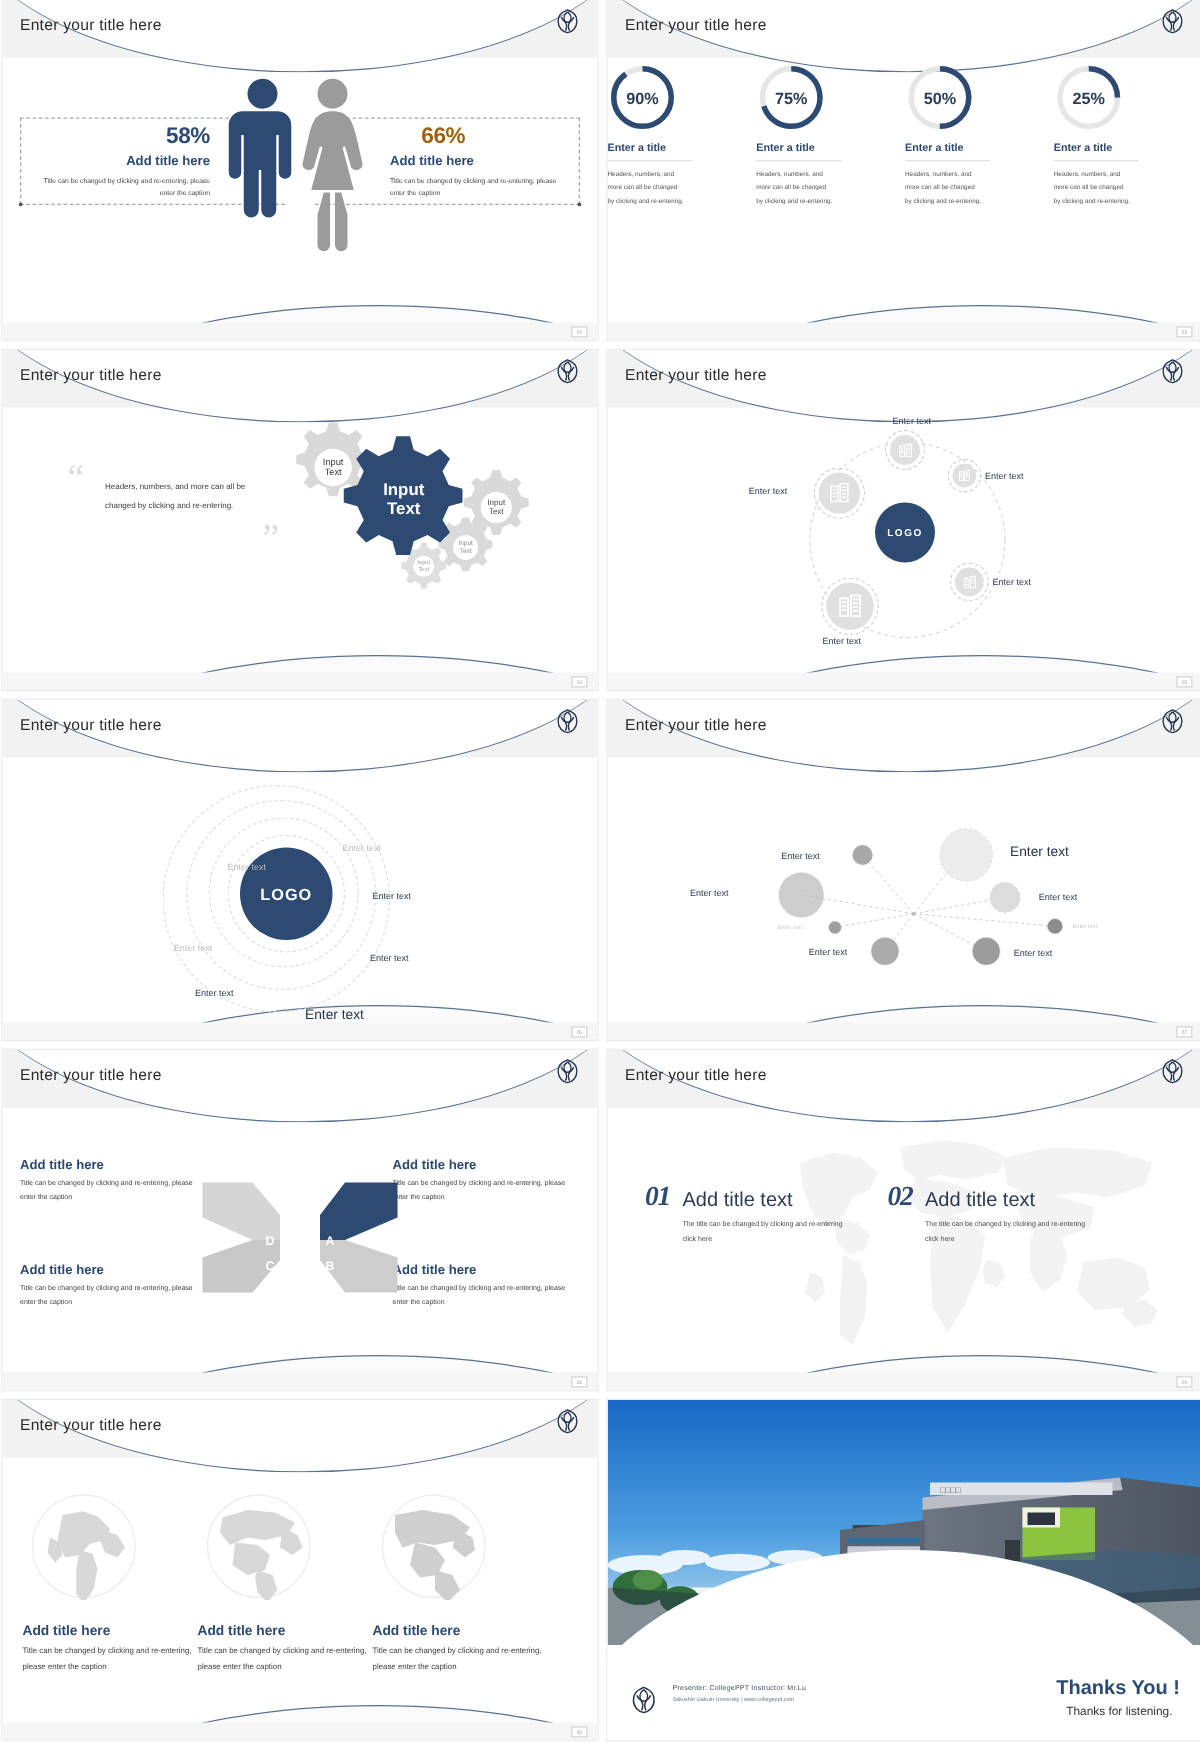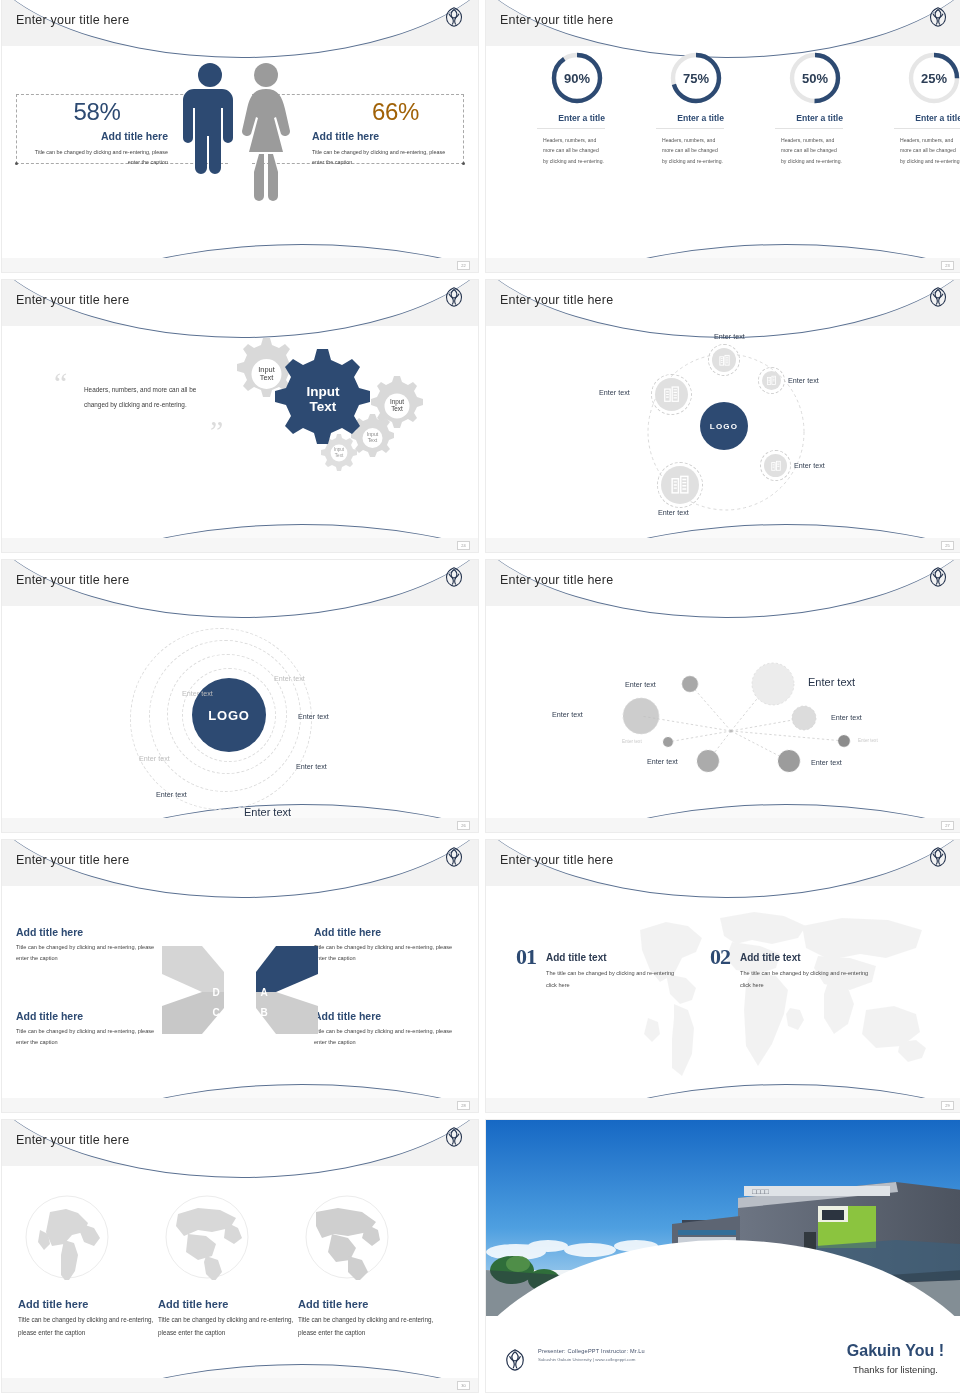--- a/index.html
+++ b/index.html
@@ -66,35 +66,35 @@
     width:13px;height:9px;
     border:1px solid #d2d2d2;
     font-size:4px; line-height:8px; text-align:center;
     color:#9a9a9a; background:#fff;
   }
   .stage{ position:absolute; left:0; top:46px; width:476px; height:212px; z-index:5;}
 
   
   .ppl-wrap{position:absolute;left:0;top:0;width:100%;height:100%;}
   .ppl-figs{position:absolute;left:174px;top:10px;width:128px;height:160px;}
-  .blk-num{font-size:24px;font-weight:normal;color:#2d4a72;letter-spacing:-.3px;text-align:center;}
+  .blk-num{font-size:18px;font-weight:bold;color:#2d4a72;letter-spacing:-.3px;}
   .blk-num.grey{color:#a16207;margin-left:25px;}
   .blk-h{font-size:10.5px;font-weight:bold;color:#2d4a72;margin-top:4px;}
   .blk-p{font-size:5.4px;color:#444;line-height:1.85;margin-top:5px;}
   .brk-l{position:absolute;left:14px;top:48px;width:212px;height:70px;
         border-left:1px dashed #a9a9a9;border-top:1px dashed #a9a9a9;border-bottom:1px dashed #a9a9a9;}
   .brk-r{position:absolute;right:14px;top:48px;width:212px;height:70px;
         border-right:1px dashed #a9a9a9;border-top:1px dashed #a9a9a9;border-bottom:1px dashed #a9a9a9;}
   .dotpt{position:absolute;width:3px;height:3px;background:#555;border-radius:50%;}
   .col-l{position:absolute;left:24px;top:52px;width:142px;text-align:right;}
   .col-r{position:absolute;left:310px;top:52px;width:142px;text-align:left;}
 
   
   .don-row{position:absolute;left:0;top:4px;width:476px;display:flex;}
-  .don-cell{flex:1;display:flex;flex-direction:column;align-items:flex-end;}
+  .don-cell{flex:1;display:flex;flex-direction:column;align-items:flex-start;}
   .don-title{font-size:8.6px;font-weight:bold;color:#2d4a72;margin-top:7px;}
   .don-rule{width:68px;height:1px;background:#e2e2e2;margin-top:5px;}
   .don-p{font-size:5.1px;color:#555;line-height:2.05;margin-top:6px;text-align:left;width:62px;}
   .don-val{position:absolute;left:0;top:0;width:100%;height:100%;
       display:flex;align-items:center;justify-content:center;
       font-size:13px;font-weight:bold;color:#2c3e56;}
 
   
   .quote-mark{position:absolute;font-family:"Liberation Serif",serif;color:#dcdcdc;font-size:30px;line-height:1;}
   .gear-quote{position:absolute;left:82px;top:57px;width:132px;font-size:6.4px;color:#3d3d3d;line-height:2.3;}
@@ -116,23 +116,23 @@
   .ring-c{position:absolute;border-radius:50%;border:1px dashed #dddddd;}
   .logo-c{position:absolute;border-radius:50%;background:#2d4a72;color:#fff;
      display:flex;align-items:center;justify-content:center;font-size:13px;font-weight:bold;letter-spacing:.8px;}
 
   
   .bow-h{font-size:10.5px;font-weight:bold;color:#2d4a72;}
   .bow-p{font-size:5.6px;color:#444;line-height:2;margin-top:4px;}
   .bow-col{position:absolute;width:150px;}
 
   
-  .num-big{font-family:"Liberation Serif",serif;font-weight:bold;
+  .num-big{font-family:"Liberation Serif",serif;font-style:italic;font-weight:bold;
      font-size:22px;color:#2d4a72;letter-spacing:-1px;}
-  .num-h{font-size:10px;font-weight:bold;color:#2d3b52;}
+  .num-h{font-size:16px;font-weight:normal;color:#2d3b52;}
   .num-p{font-size:5.6px;color:#4a4a4a;line-height:2.1;margin-top:5px;}
 
   
   .gl-col{position:absolute;width:140px;}
   .gl-h{font-size:11px;font-weight:bold;color:#2d4a72;}
   .gl-p{font-size:6.3px;color:#3d3d3d;line-height:2.05;margin-top:4px;}
 
   
   .thx{position:relative;width:476px;height:272px;background:#ffffff;overflow:hidden;}
   .thx .photo{position:absolute;left:0;top:0;width:476px;height:196px;overflow:hidden;}
@@ -771,18 +771,18 @@
       <svg width="22" height="24" viewBox="0 0 24 26">
             <g fill="none" stroke="#22314c" stroke-width="1.3">
         <path d="M12 2 C5 5 3 8 3 13 c0 6 4 10 9 11 5-1 9-5 9-11 0-5-2-8-9-11z"></path>
         <path d="M12 4 c-4 3-4 7-2 10 1.6 2.4 1.6 5 0 8"></path>
         <path d="M12 4 c4 3 4 7 2 10 -1.6 2.4 -1.6 5 0 8"></path>
         <path d="M6 9 c2 4 4 5 6 5 2 0 4-1 6-5"></path>
             </g>
           </svg>
     </div>
 
-    <div class="thx-title">Gakuin You !</div>
+    <div class="thx-title">Thanks You !</div>
     <div class="thx-sub">Thanks for listening.</div>
   </div>
 </div>
 
 </div>
 
 </body></html>

